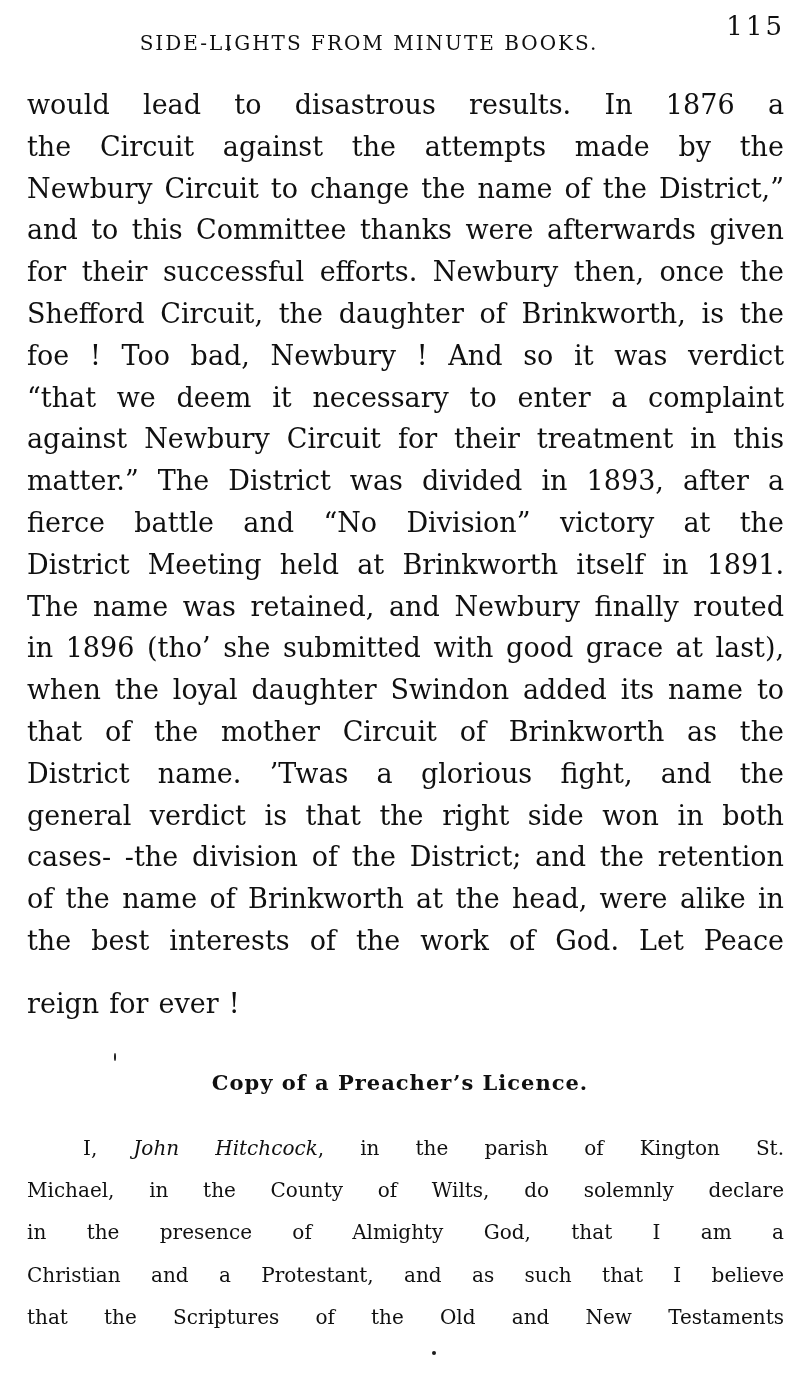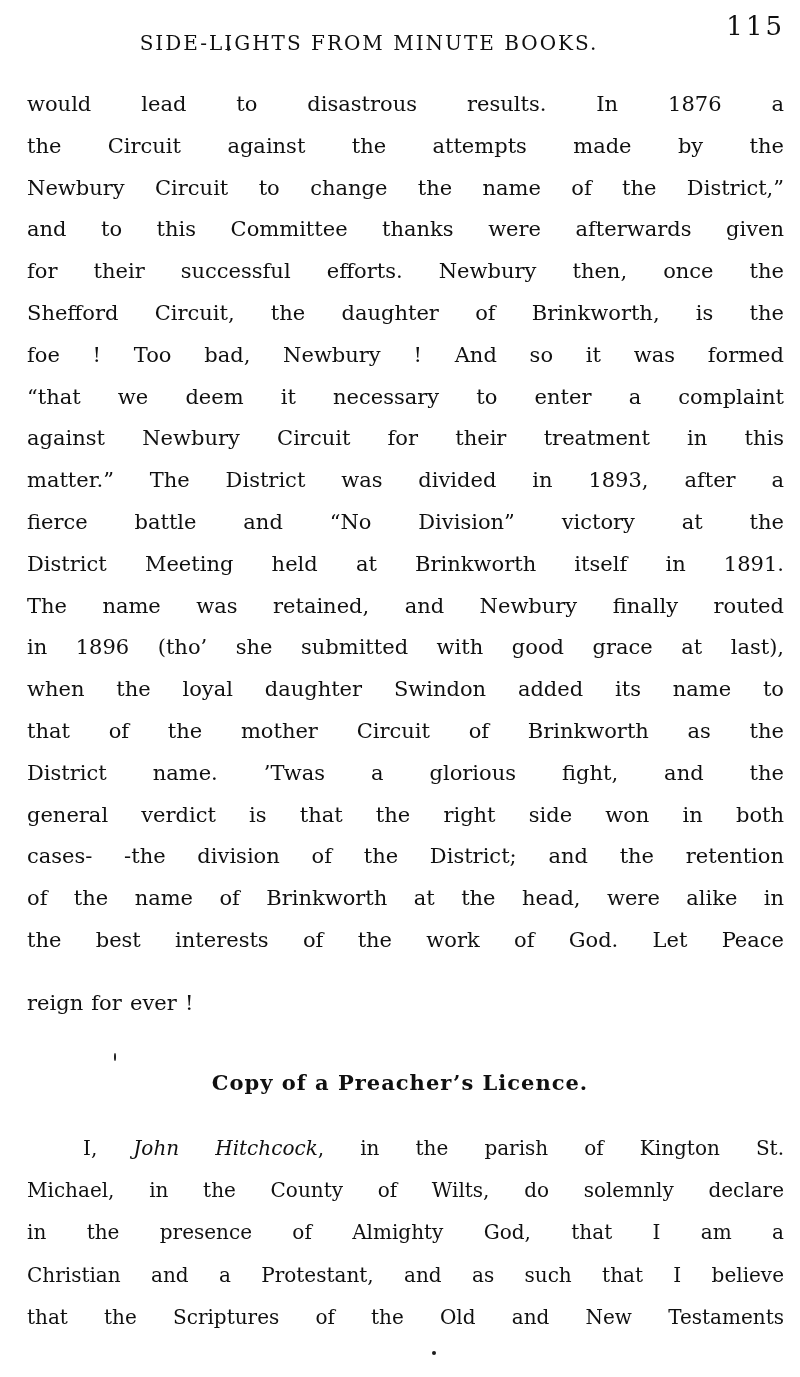--- a/index.html
+++ b/index.html
@@ -18,21 +18,21 @@
     font-size:20px; letter-spacing:2px;
     white-space:nowrap;
     margin-top:20px;
   }
   .page-number {
     position:absolute; top:11px; right:15px;
     font-size:26px; letter-spacing:3px;
   }
   .para1 {
     position:absolute; top:84px; left:27px; width:757px;
-    font-size:21px; line-height:41.8px;
+    font-size:27px; line-height:41.8px;
   }
   .para2 {
     position:absolute; top:1127px; left:27px; width:757px;
     font-size:20px; line-height:42.2px;
   }
   .tline {
     text-align:justify;
     -moz-text-align-last:justify;
     text-align-last:justify;
     word-spacing:1.5px;
@@ -63,21 +63,21 @@
   <div class="running-head">SIDE-LIGHTS FROM MINUTE BOOKS.</div>
   <div class="page-number">115</div>
 
   <div class="para1">
     <div class="tline">would lead to disastrous results. In 1876 a</div>
     <div class="tline">the Circuit against the attempts made by the</div>
     <div class="tline">Newbury Circuit to change the name of the District,”</div>
     <div class="tline">and to this Committee thanks were afterwards given</div>
     <div class="tline">for their successful efforts. Newbury then, once the</div>
     <div class="tline">Shefford Circuit, the daughter of Brinkworth, is the</div>
-    <div class="tline">foe ! Too bad, Newbury ! And so it was formed</div>
+    <div class="tline">foe ! Too bad, Newbury ! And so it was verdict</div>
     <div class="tline">“that we deem it necessary to enter a complaint</div>
     <div class="tline">against Newbury Circuit for their treatment in this</div>
     <div class="tline">matter.” The District was divided in 1893, after a</div>
     <div class="tline">fierce battle and “No Division” victory at the</div>
     <div class="tline">District Meeting held at Brinkworth itself in 1891.</div>
     <div class="tline">The name was retained, and Newbury finally routed</div>
     <div class="tline">in 1896 (tho’ she submitted with good grace at last),</div>
     <div class="tline">when the loyal daughter Swindon added its name to</div>
     <div class="tline">that of the mother Circuit of Brinkworth as the</div>
     <div class="tline">District name. ’Twas a glorious fight, and the</div>

